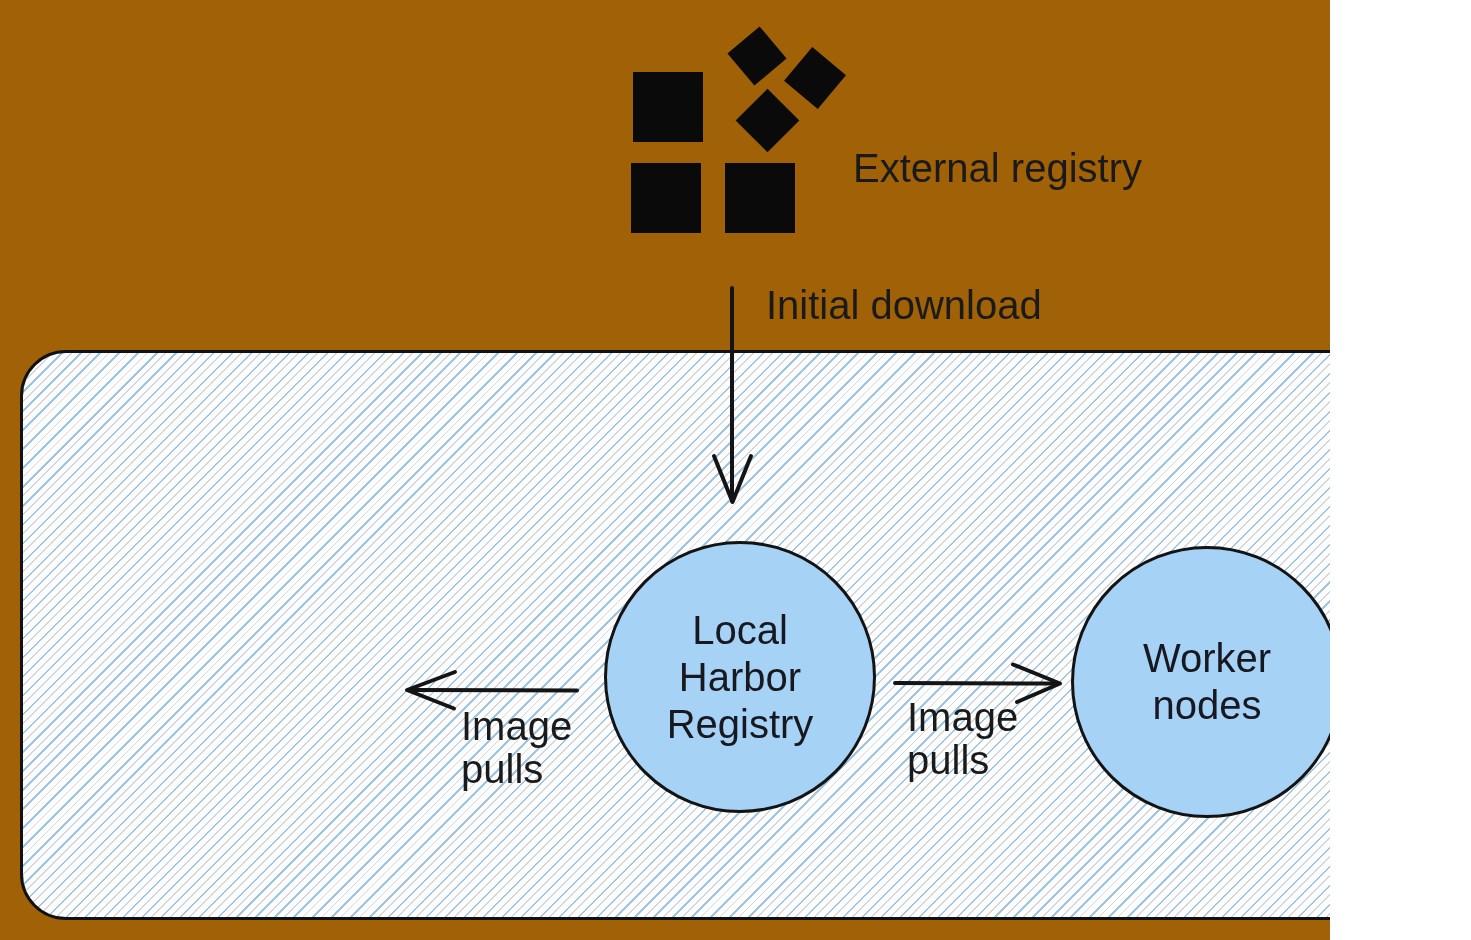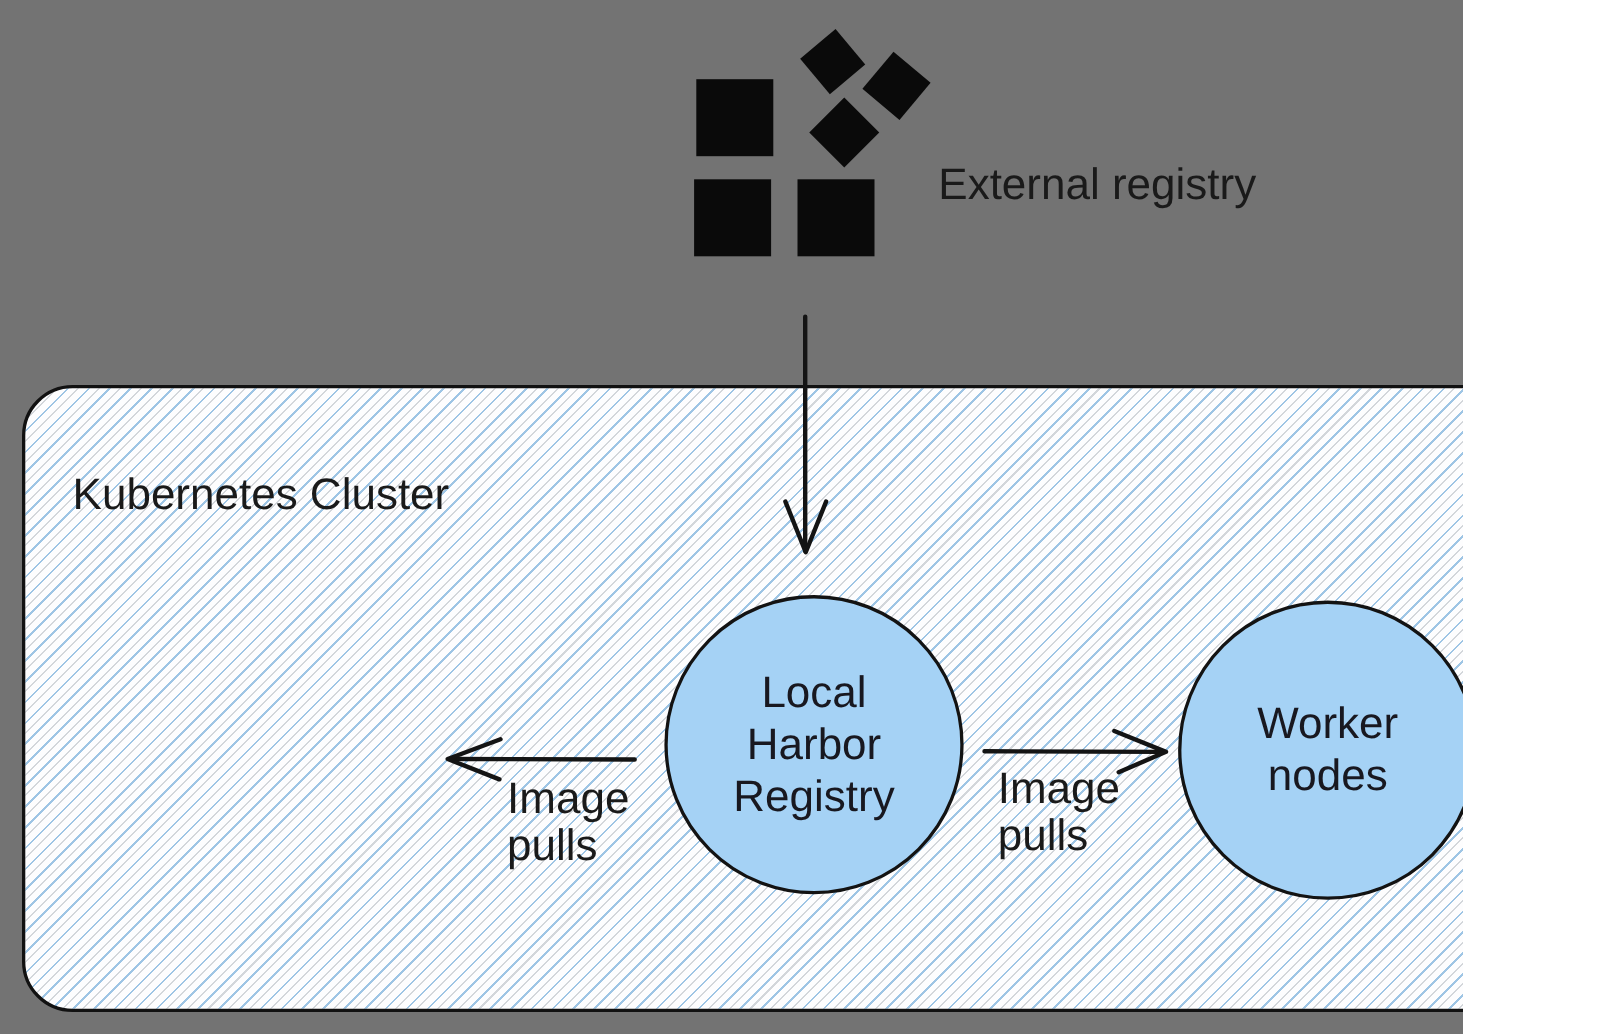--- a/index.html
+++ b/index.html
@@ -7,21 +7,21 @@
     padding: 0;
     background: #ffffff;
     font-family: "Liberation Sans", "DejaVu Sans", sans-serif;
     color: #1a1a1a;
   }
   .stage {
     position: relative;
     width: 1330px;
     height: 940px;
     overflow: hidden;
-    background: #737373;
+    background: #a16207;
   }
 
   
   .reg-sq {
     position: absolute;
     background: #0a0a0a;
   }
   .sq-a { left: 633px; top: 72px;  width: 70px; height: 70px; }
   .sq-b { left: 631px; top: 163px; width: 70px; height: 70px; }
   .sq-c { left: 725px; top: 163px; width: 70px; height: 70px; }
@@ -108,30 +108,30 @@
     <div class="reg-sq sq-c"></div>
     <div class="reg-sq sq-d"></div>
     <div class="reg-sq sq-e"></div>
     <div class="reg-sq sq-f"></div>
   </div>
 
   <div class="lbl lbl-external">External registry</div>
 
   <div class="cluster"></div>
 
-  <div class="lbl lbl-cluster">Kubernetes Cluster</div>
 
 
   <div class="node node-lh">Local
 Harbor
 Registry</div>
 
   <div class="node node-wn">Worker
 nodes</div>
 
+  <div class="lbl lbl-initial">Initial download</div>
 
   <div class="lbl lbl-pulls-left">Image
 pulls</div>
 
   <div class="lbl lbl-pulls-right">Image
 pulls</div>
 
   <svg class="arrows" viewBox="0 0 1471 940" xmlns="http://www.w3.org/2000/svg">
 
     <g>

